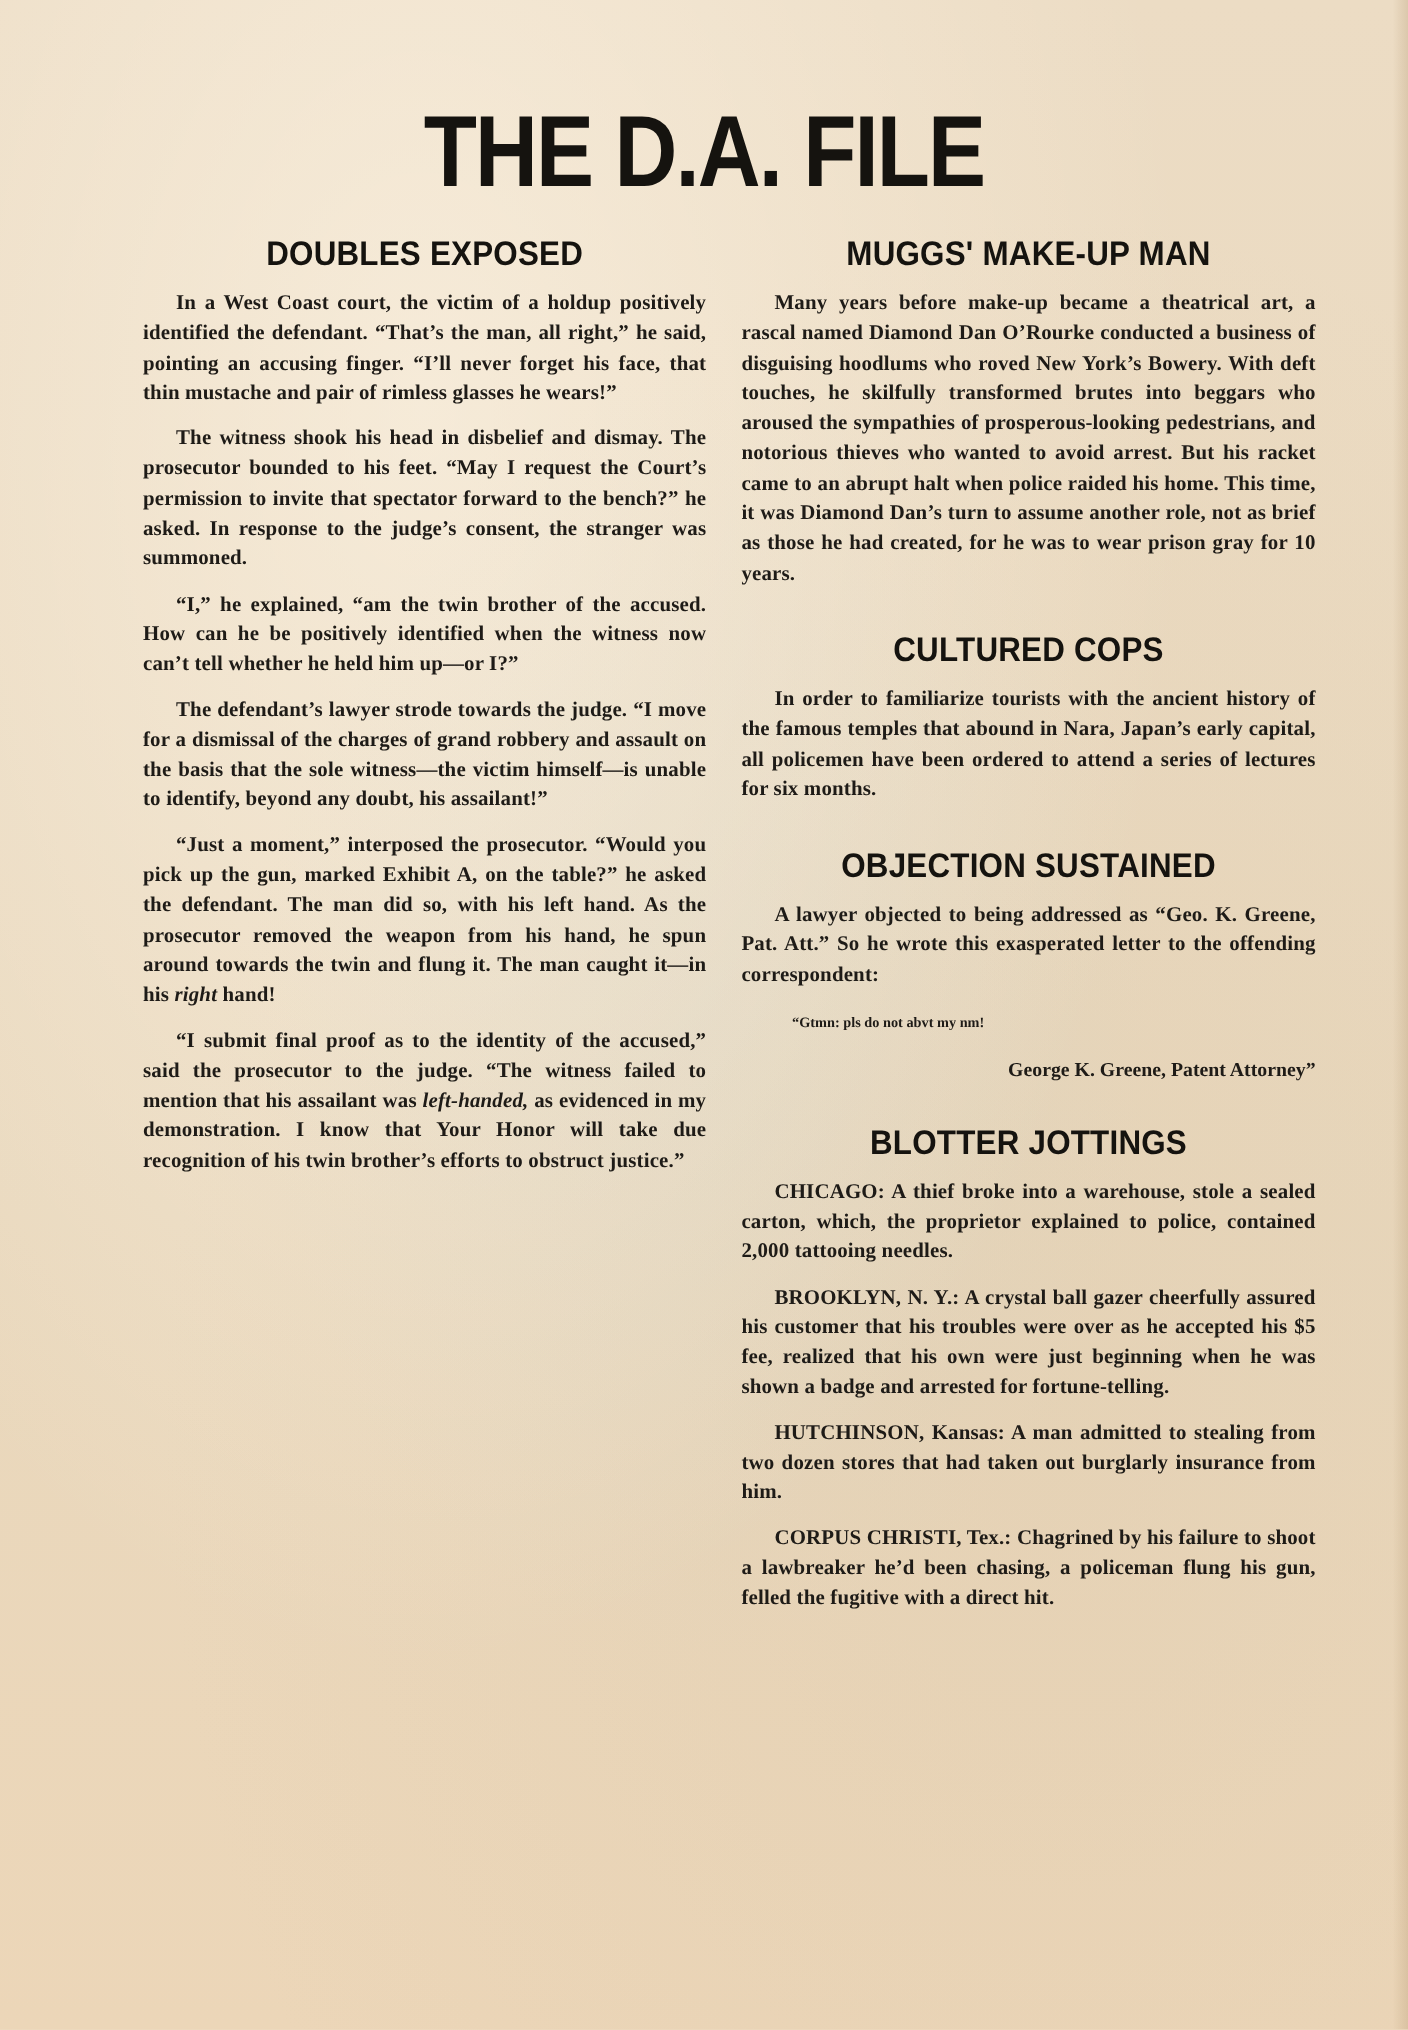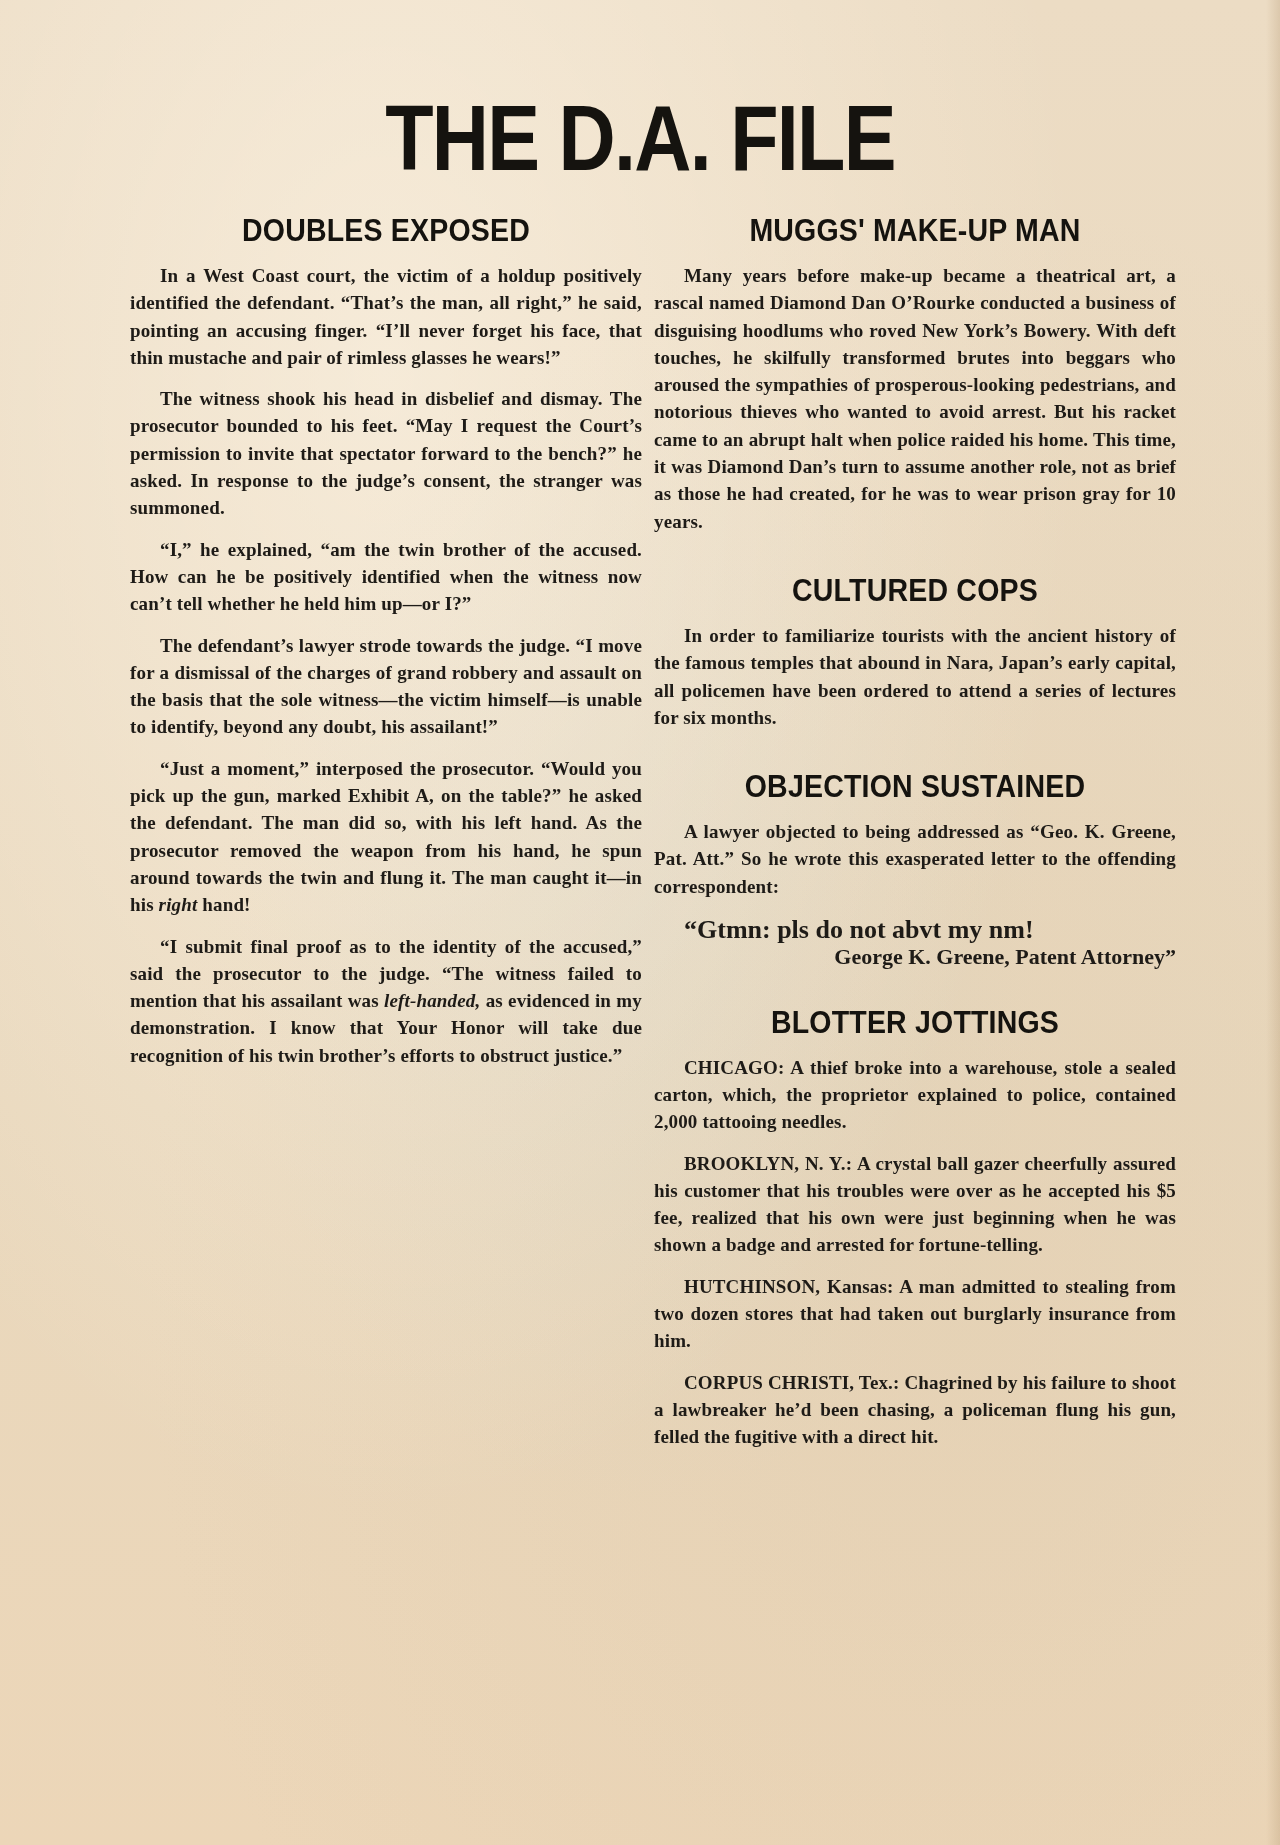--- a/index.html
+++ b/index.html
@@ -42,21 +42,21 @@
       color: #15130f;
       transform: scaleX(0.86);
       transform-origin: 50% 50%;
     }
     .column {
       position: absolute;
       top: 215px;
       width: 510px;
     }
     .col-left { left: 130px; width: 512px; }
-    .col-right { left: 654px; width: 522px; }
+    .col-right { left: 674px; width: 522px; }
     .section-heading {
       font-family: "Liberation Sans", "DejaVu Sans", sans-serif;
       font-weight: bold;
       font-size: 31px;
       text-align: center;
       letter-spacing: 0.2px;
       line-height: 1;
       color: #15130f;
       margin: 0 0 16px 0;
       transform: scaleX(0.92);
@@ -68,29 +68,29 @@
       line-height: 27.3px;
       font-weight: bold;
       text-align: justify;
       text-indent: 30px;
       hyphens: manual;
       letter-spacing: 0.15px;
       color: #1e1b17;
     }
     p.body em { font-style: italic; }
     .letter-line {
-      font-size: 26px;
+      font-size: 13px;
       line-height: 27.3px;
       font-weight: bold;
-      margin: 0;
+      margin: 16px;
       text-indent: 30px;
       color: #1e1b17;
     }
     .signature-line {
-      font-size: 22px;
+      font-size: 18px;
       line-height: 27.3px;
       font-weight: bold;
       margin: 0 0 14px 0;
       text-align: right;
       color: #1e1b17;
     }
     .spacer-l { height: 26px; }
     .spacer-m { height: 22px; }
     .jot { margin-bottom: 20px; }
   </style>

